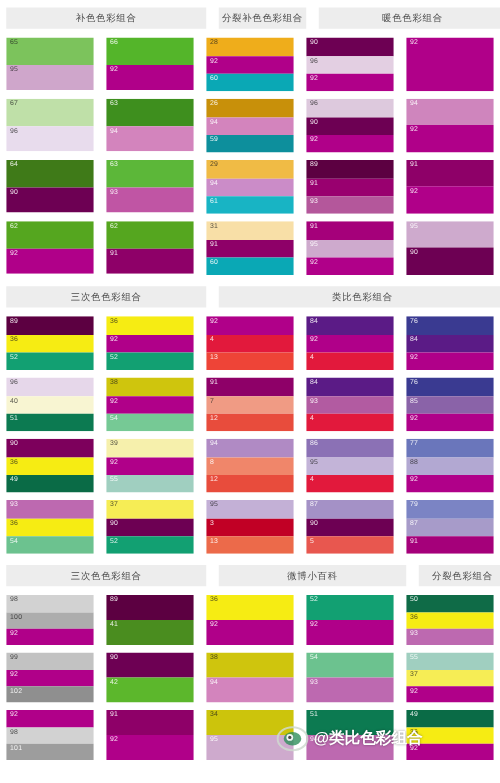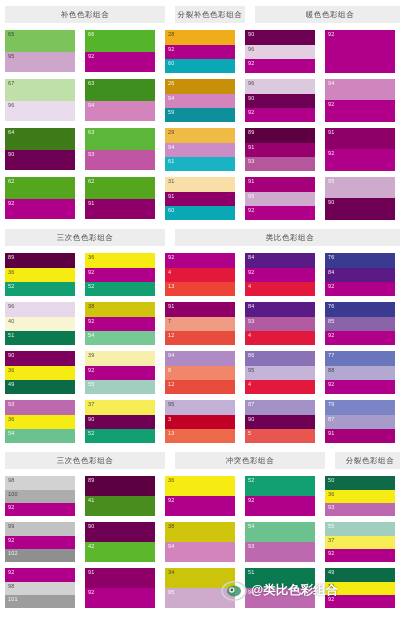--- a/index.html
+++ b/index.html
@@ -650,21 +650,21 @@
             </div>
           </div>
         </div>
       </div>
     </div>
 
   <div class="gap-md"></div>
 
   <div class="header-row">
     <div class="section-title" style="width:160px;flex:0 0 160px;">三次色色彩组合</div>
-    <div class="section-title" style="width:150px;flex:0 0 150px;">冲突色彩组合</div>
+    <div class="section-title" style="width:150px;flex:0 0 150px;">微博小百科</div>
     <div class="section-title" style="width:70px;flex:0 0 70px;">分裂色彩组合</div>
   </div>
 
   <div class="gap-hdr"></div>
 
   <div id="group-bottom">
       <div class="grid-row">
         <div class="cell">
           <div class="swatch">
             <div class="band" style="background: rgb(210, 210, 210); height: 14px;">

